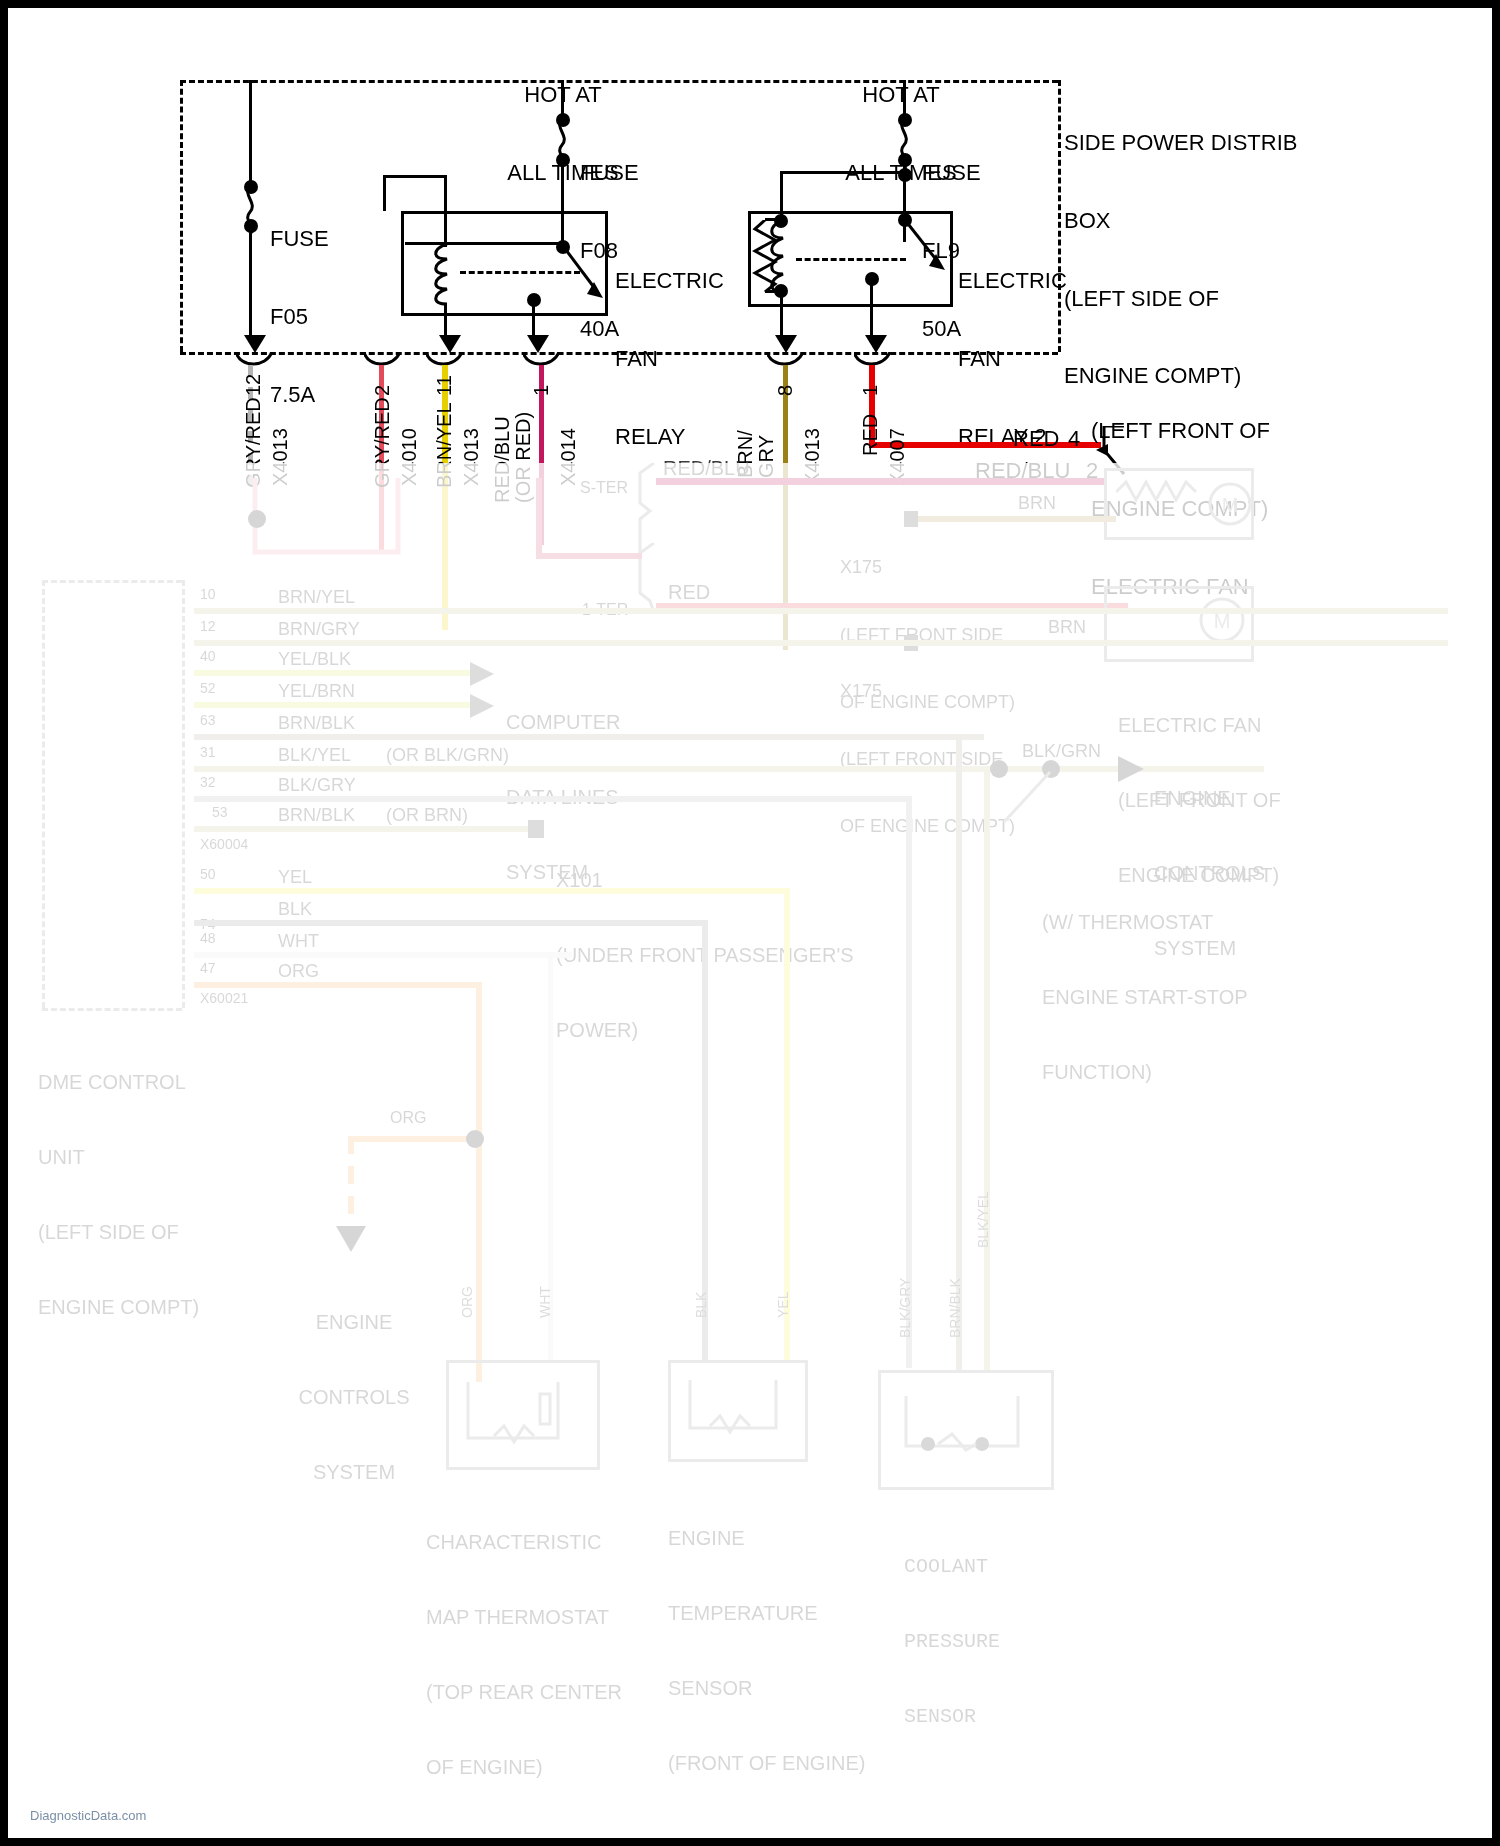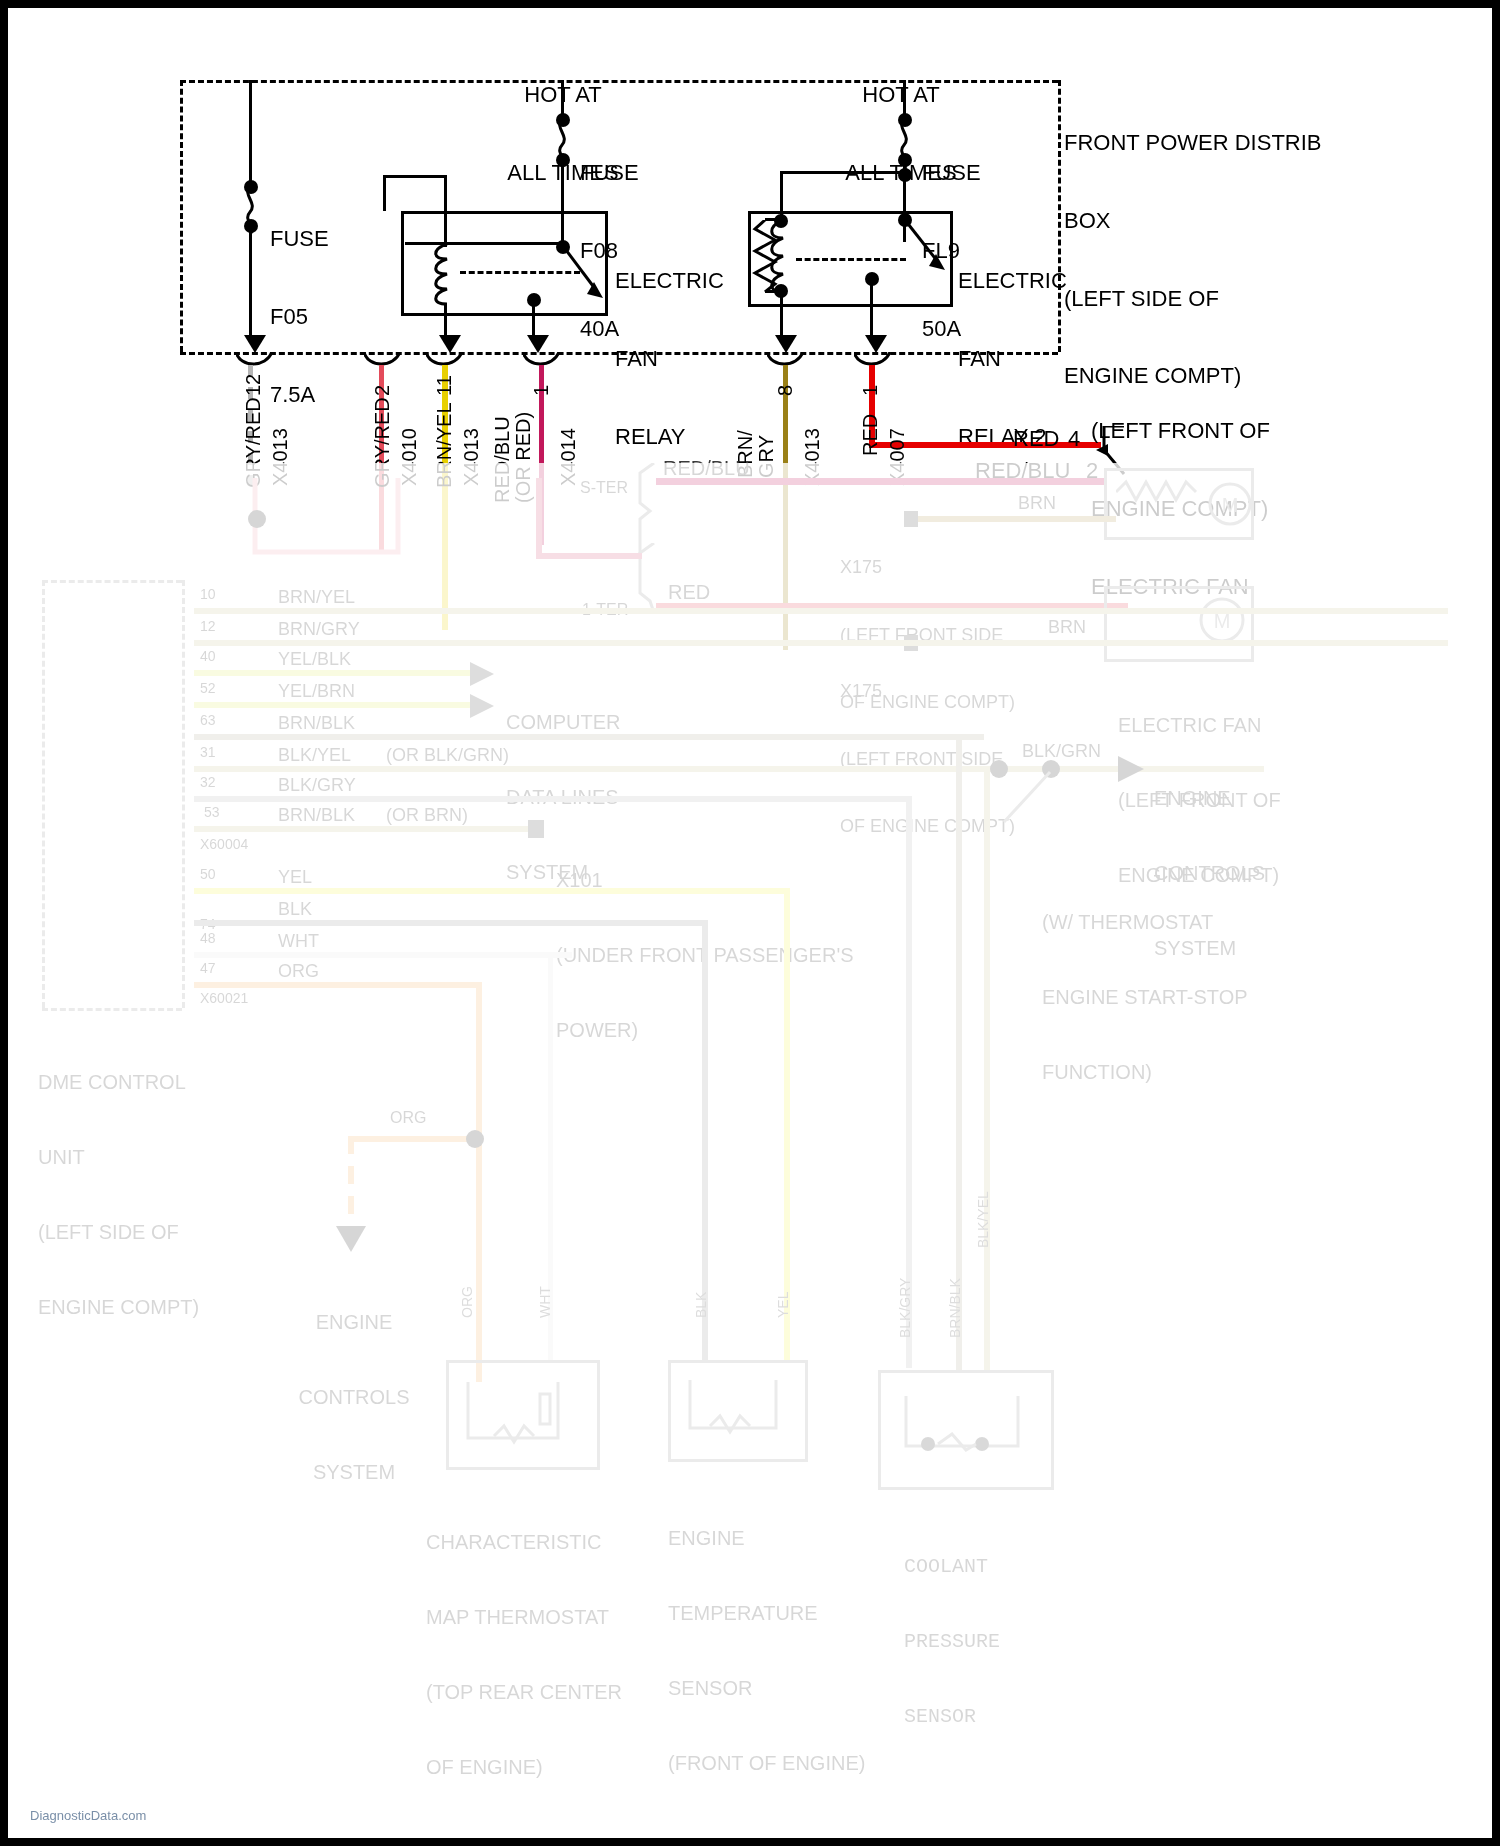--- a/index.html
+++ b/index.html
@@ -103,21 +103,21 @@
       <div>HOT AT</div>
       <div>ALL TIMES</div>
     </div>
 
     <div class="dash-h" style="left:172px;  top:72px;  width:878px;"></div>
     <div class="dash-v" style="left:172px;  top:72px;  height:272px;"></div>
     <div class="dash-h" style="left:172px;  top:344px; width:878px;"></div>
     <div class="dash-v" style="left:1050px; top:72px;  height:272px;"></div>
 
     <div class="lbl t22" style="left:1056px; top:70px;">
-      <div>FRONT POWER DISTRIB</div>
+      <div>SIDE POWER DISTRIB</div>
       <div>BOX</div>
       <div>(LEFT SIDE OF</div>
       <div>ENGINE COMPT)</div>
     </div>
 
     <div class="wire v" style="left:241px; top:72px; height:110px;"></div>
     <div class="dot" style="left:236px; top:172px;"></div>
     <svg style="position:absolute; left:233px; top:178px;" width="22" height="48">
       <path d="M9 0 C 1 9, 17 17, 9 26 C 1 35, 17 40, 9 48" stroke="#000" stroke-width="3" fill="none"></path>
     </svg>
@@ -397,21 +397,21 @@
 
       <div class="lowtxt t14" style="left:192px; top:736px;">31</div>
       <div class="lowtxt t18" style="left:270px; top:736px;">BLK/YEL</div>
       <div class="lowtxt t18" style="left:378px; top:736px;">(OR BLK/GRN)</div>
       <div class="low" style="left:186px; top:758px; width:1070px; height:6px; background:#cdc79a;"></div>
 
       <div class="lowtxt t14" style="left:192px; top:766px;">32</div>
       <div class="lowtxt t18" style="left:270px; top:766px;">BLK/GRY</div>
       <div class="low" style="left:186px; top:788px; width:718px; height:6px; background:#b8b8b8;"></div>
 
-      <div class="lowtxt t14" style="left:196px; top:796px;">53</div>
+      <div class="lowtxt t14" style="left:204px; top:796px;">53</div>
       <div class="lowtxt t18" style="left:270px; top:796px;">BRN/BLK</div>
       <div class="lowtxt t18" style="left:378px; top:796px;">(OR BRN)</div>
       <div class="low" style="left:186px; top:818px; width:340px; height:6px; background:#cdc79a;"></div>
       <div class="low" style="left:520px; top:812px; width:16px; height:18px; background:#555;"></div>
       <div class="lowtxt t14" style="left:192px; top:828px;">X60004</div>
       <div class="lowtxt t20" style="left:548px; top:810px;">
         <div>X101</div>
         <div>(UNDER FRONT PASSENGER'S</div>
         <div>POWER)</div>
       </div>

